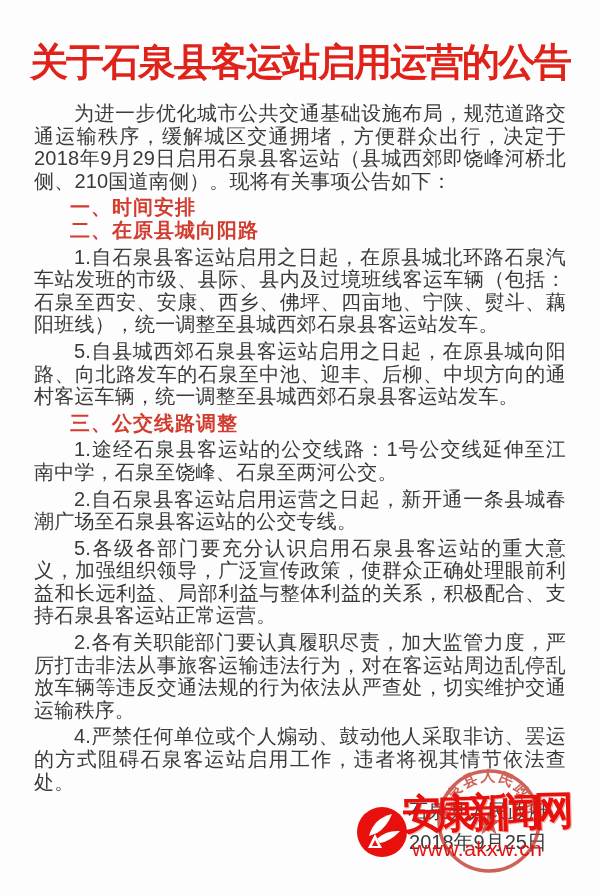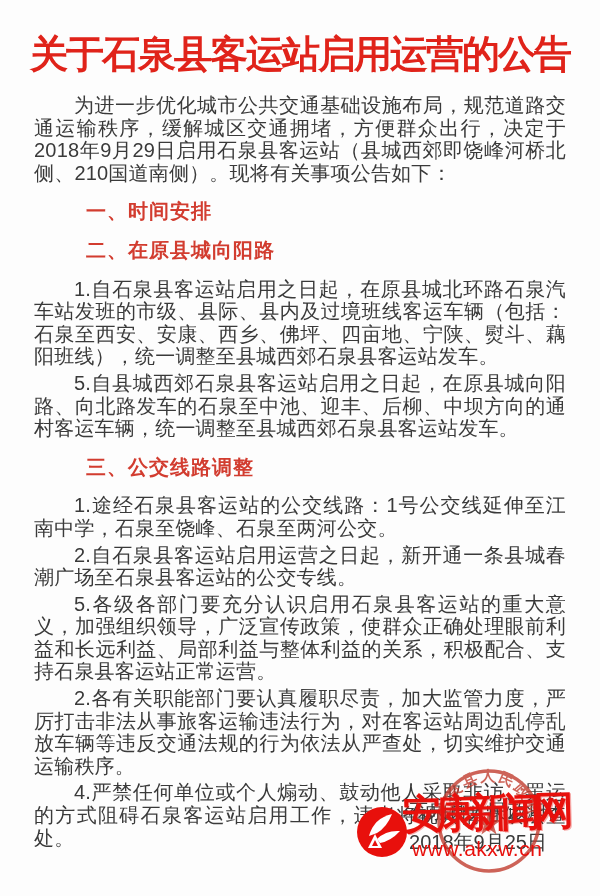--- a/index.html
+++ b/index.html
@@ -6,39 +6,39 @@
   .page{
     position:relative;
     width:600px;height:896px;
     background:#fdfdfd;
     font-family:"Liberation Sans","DejaVu Sans",sans-serif;
     color:#3a3a3a;
     overflow:hidden;
   }
   .title{
     margin:0;
-    padding:28px 12px 8px 12px;
+    padding:36px 12px 8px 12px;
     text-align:center;
     color:#e0231a;
     font-size:38px;
     font-weight:bold;
     letter-spacing:-2px;
     line-height:52px;
     white-space:nowrap;
   }
   .content{
     padding:2px 30px 0 30px;
     font-size:20px;
     line-height:22.6px;
     text-align:justify;
     letter-spacing:0.2px;
   }
   .para{margin:4px;text-indent:2em;}
   .sec{
-    margin:16px;
+    margin:0;
     font-size:20px;
     line-height:22.6px;
     color:#d23c2f;
     font-weight:bold;
     text-indent:2em;
     letter-spacing:1px;
   }
   .signature{
     position:absolute;
     right:34px;top:796px;

